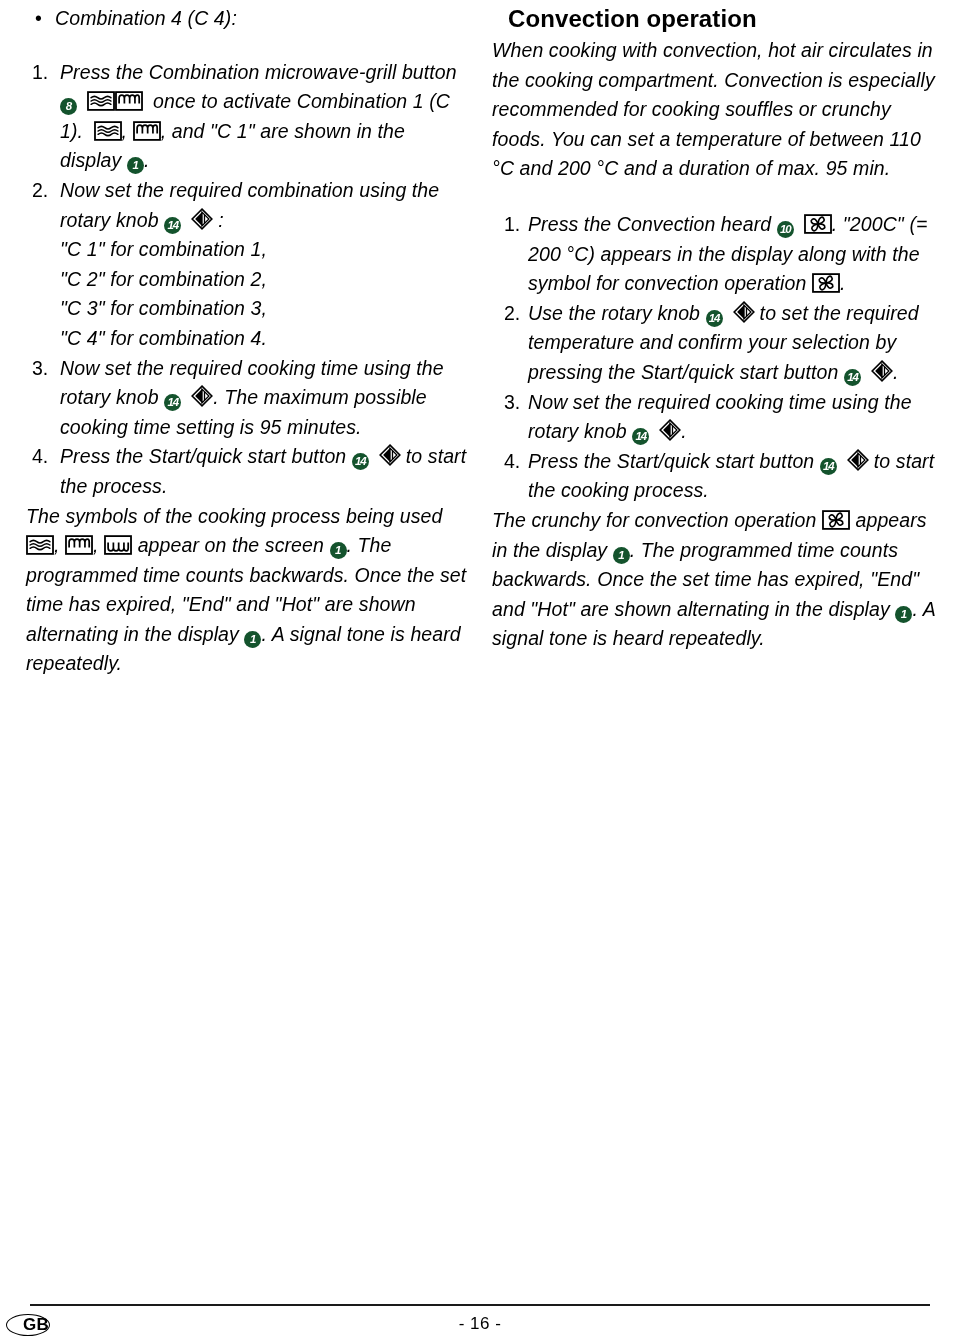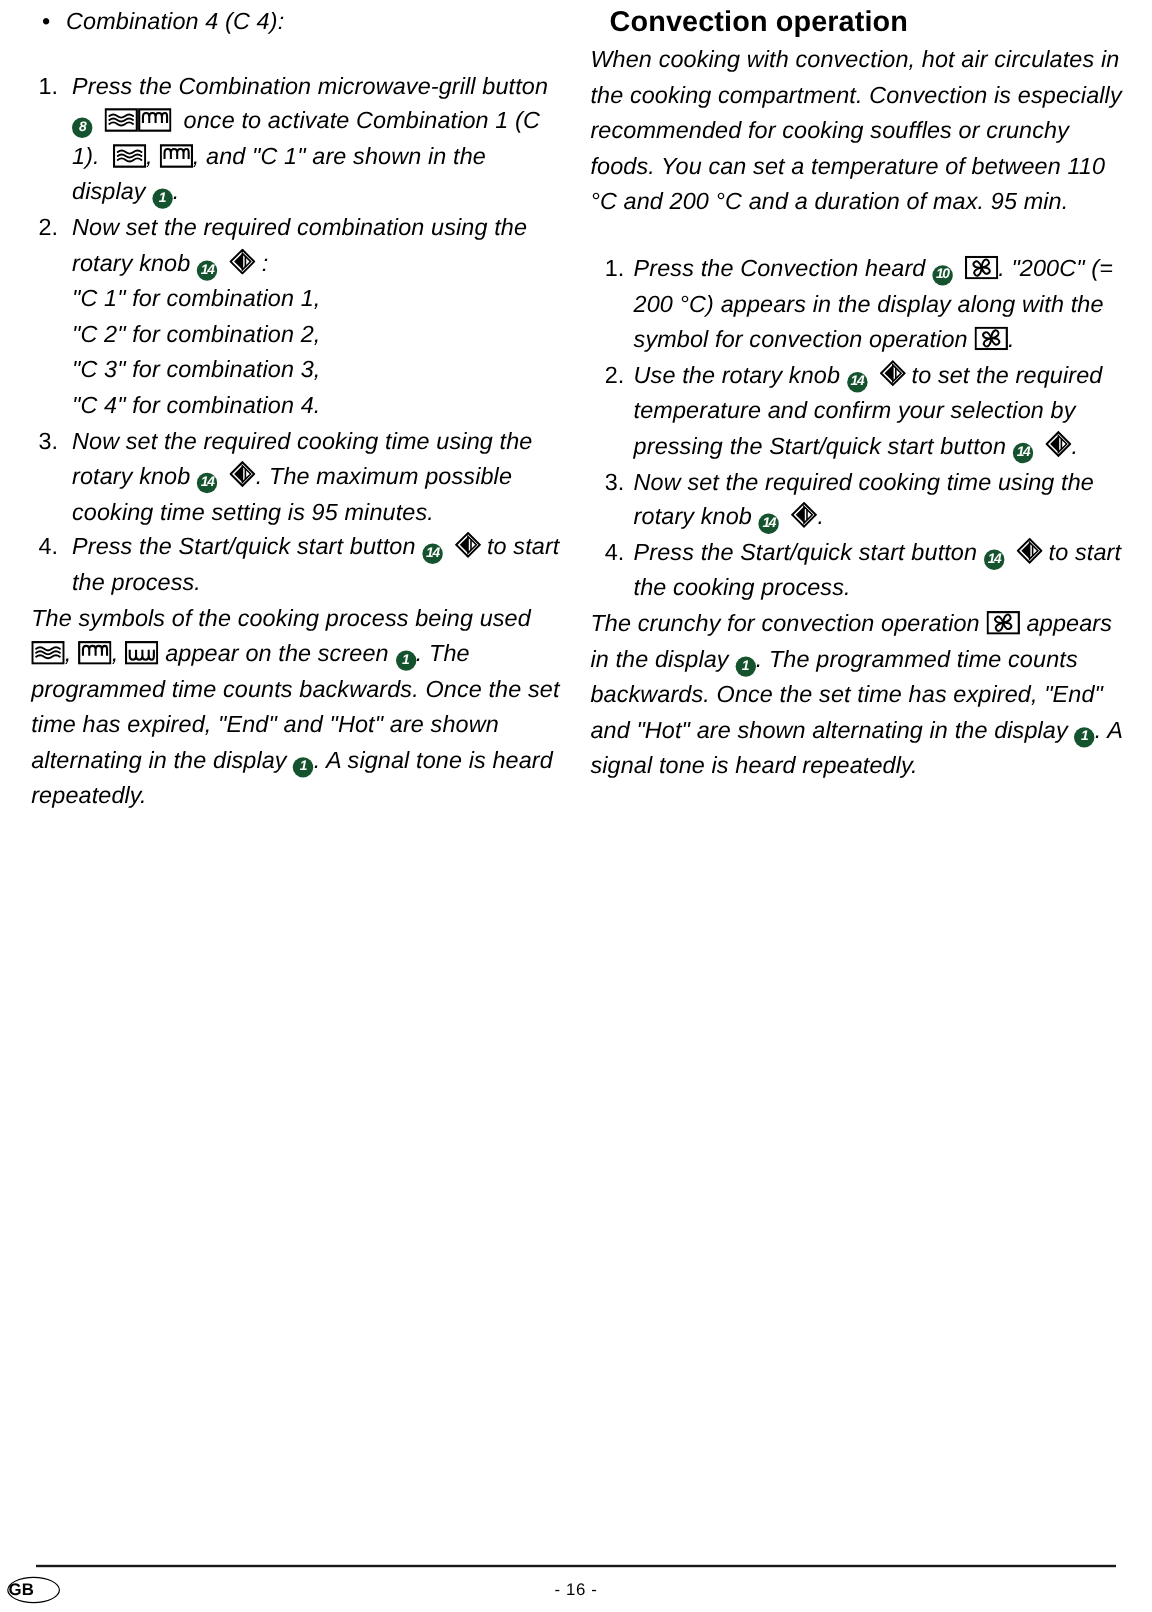--- a/index.html
+++ b/index.html
@@ -126,33 +126,33 @@
     height: 30px;
   }
   .lang-badge {
     position: absolute;
     left: 6px;
     top: 2px;
     width: 44px;
     height: 22px;
     border: 1.6px solid #000;
     border-radius: 50%;
-    font-size: 14px;
+    font-size: 17px;
     font-weight: bold;
     line-height: 19px;
-    text-align: left;
+    text-align: right;
     letter-spacing: 0.3px;
   }
   .page-no {
     position: absolute;
     left: 0;
     top: 2px;
     width: 960px;
     text-align: center;
-    font-size: 14px;
+    font-size: 17px;
     line-height: 20px;
     letter-spacing: 0.5px;
   }
 </style>
 </head>
 <body>
 
 <svg width="0" height="0" style="position:absolute" aria-hidden="true">
   <defs>
 

